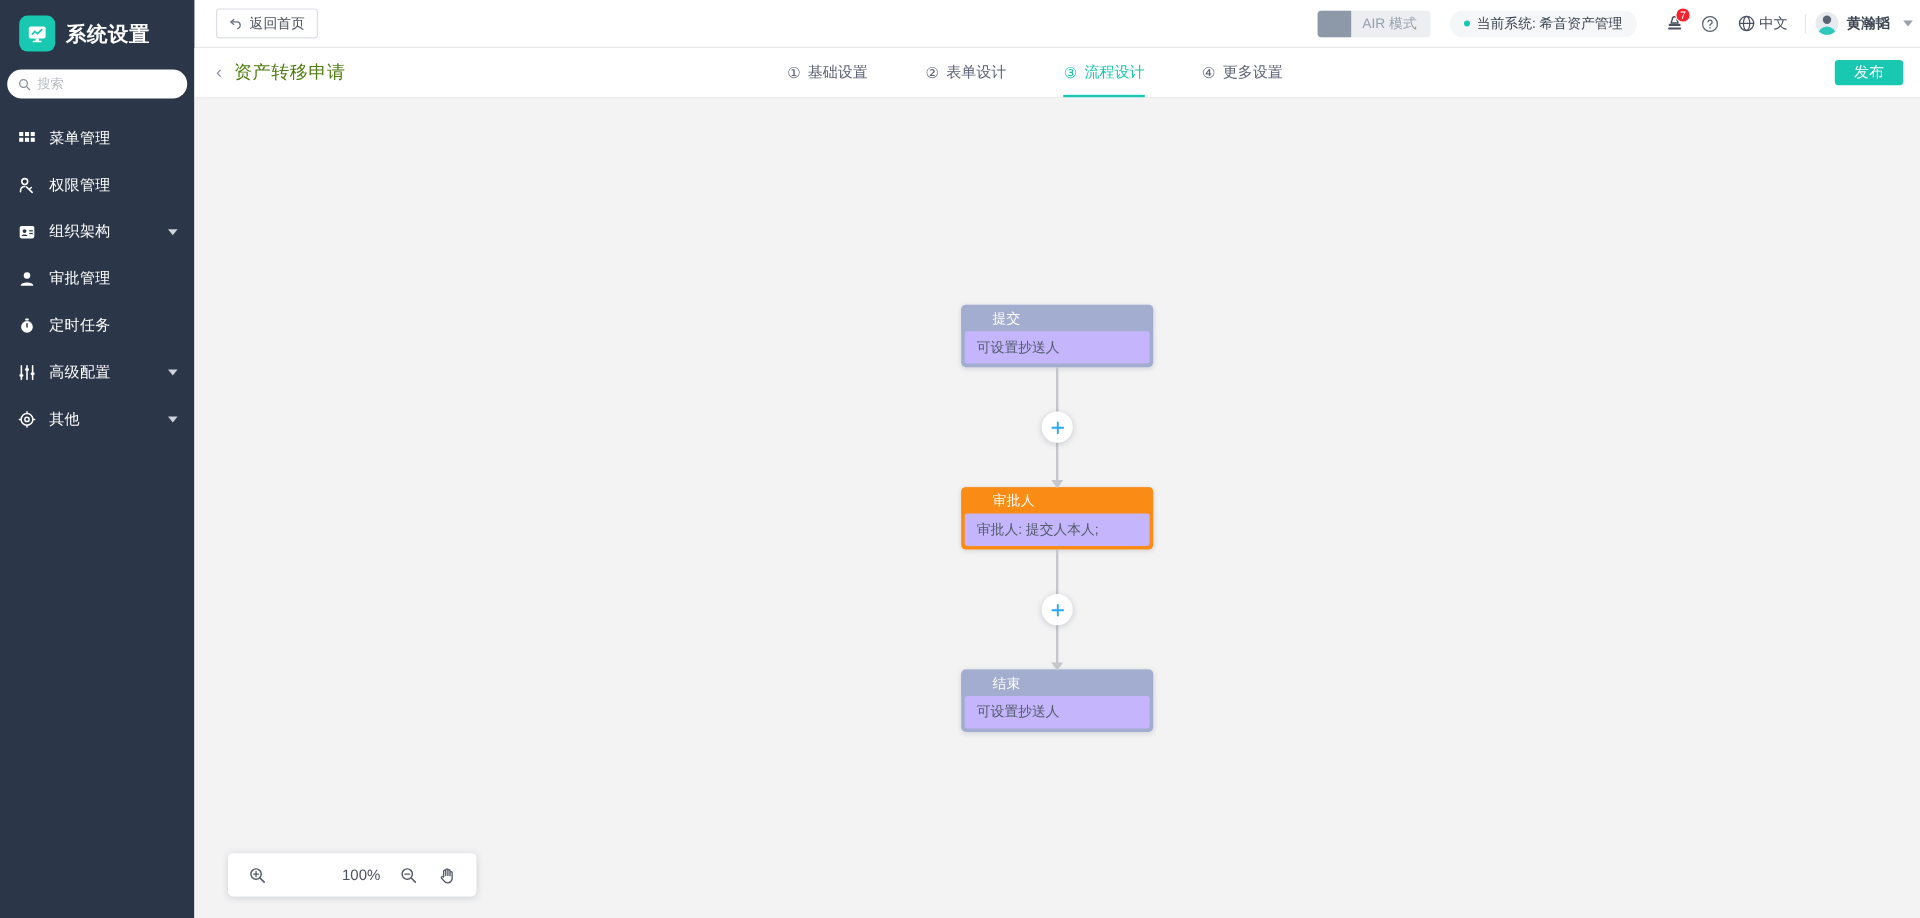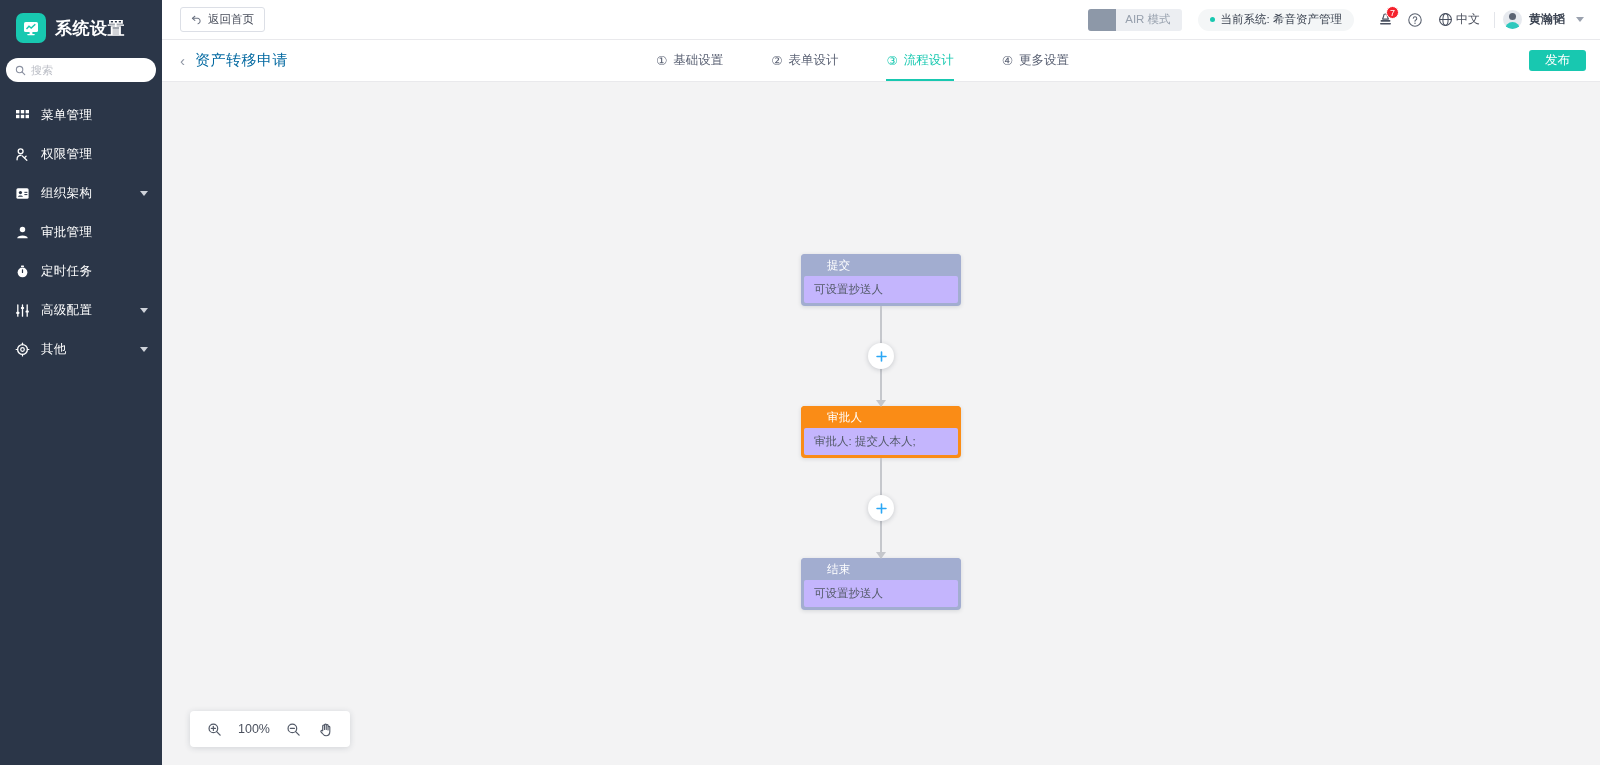--- a/index.html
+++ b/index.html
@@ -90,21 +90,21 @@
     background: #f2f2f3;
     min-width: 0;
   }
 
   
   .topbar {
     height: 40px;
     background: #ffffff;
     border-bottom: 1px solid #e9e9ec;
     display: flex; align-items: center;
-    padding: 0 14px 0 18px;
+    padding: 0 4px 0 18px;
     flex: 0 0 40px;
   }
   .btn-back {
     display: inline-flex; align-items: center; gap: 5px;
     height: 25px;
     padding: 0 10px;
     border: 1px solid #dcdfe6;
     border-radius: 3px;
     background: #fff;
     font-size: 11.5px;
@@ -221,21 +221,21 @@
     display: flex; align-items: center; gap: 10px;
     padding-left: 18px;
     width: 470px;
     flex: 0 0 470px;
   }
   .back-chevron {
     font-size: 15px; color: #8d94a2;
     cursor: pointer;
     line-height: 1;
   }
-  .page-title { font-size: 15px; color: #0369a1; letter-spacing: .5px; }
+  .page-title { font-size: 15px; color: #4d7c0f; letter-spacing: .5px; }
   .steps {
     display: flex; align-items: stretch;
     gap: 0;
   }
   .step {
     display: flex; align-items: center;
     font-size: 12.5px;
     color: #5c6375;
     padding: 0 24px;
     cursor: pointer;
@@ -369,20 +369,21 @@
     cursor: pointer;
     border-radius: 3px;
   }
   .zoom-val {
     font-size: 12.5px;
     color: #4b515e;
     padding: 0 6px;
     min-width: 42px;
     text-align: center;
     cursor: default;
+    margin-left: 47px;
   }
 </style>
 </head>
 <body>
 
 <div class="app">
 
   <aside class="sidebar">
 
     <div class="brand">

